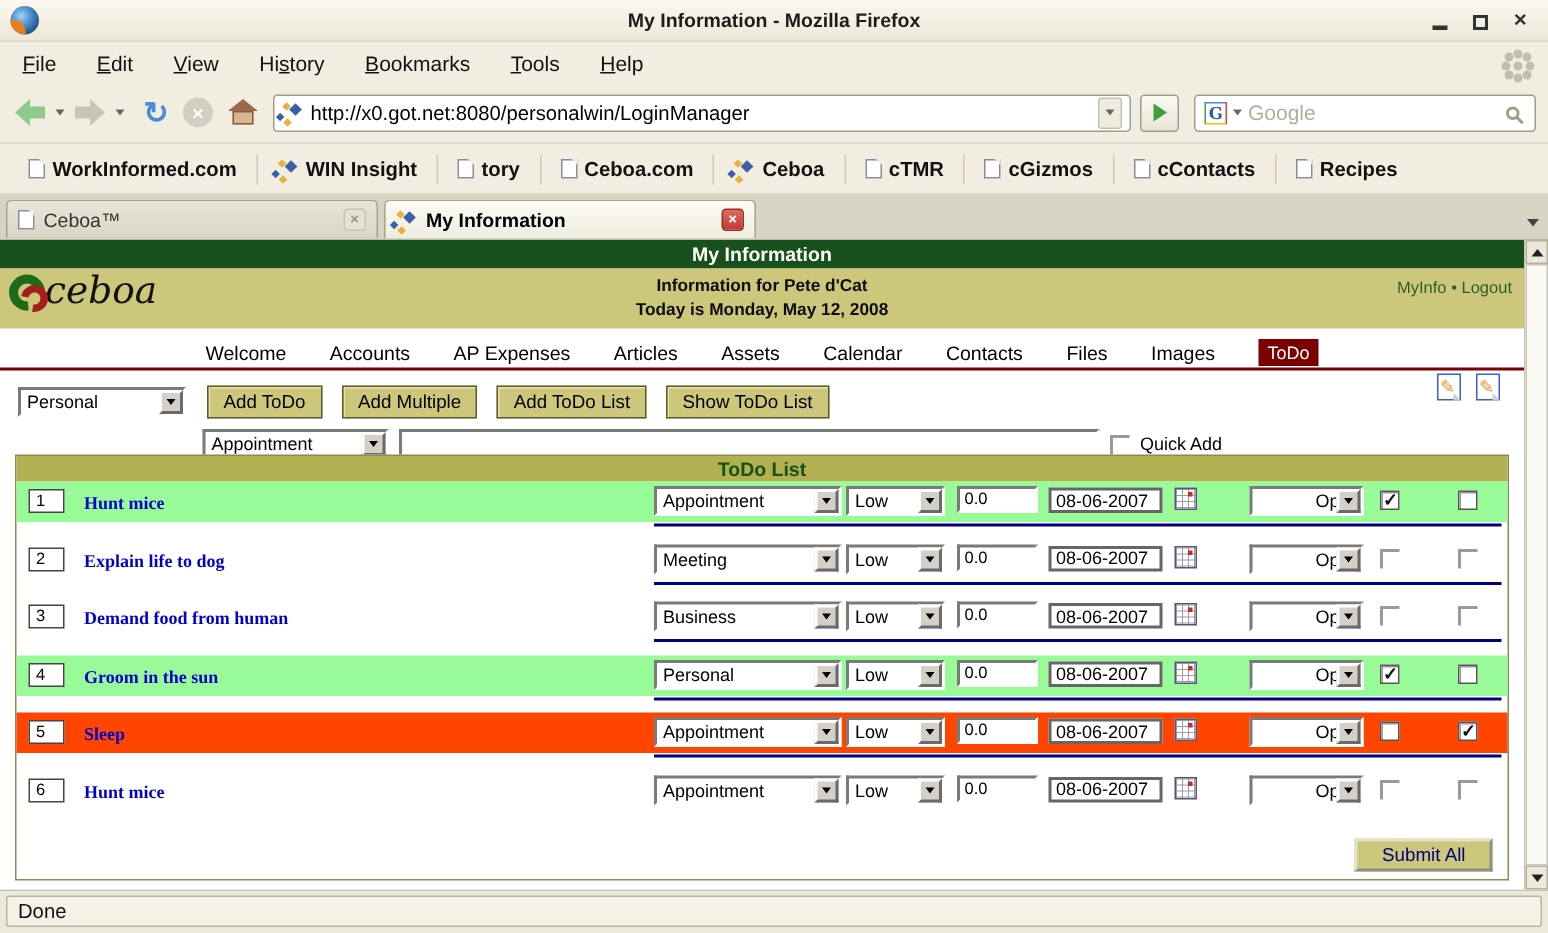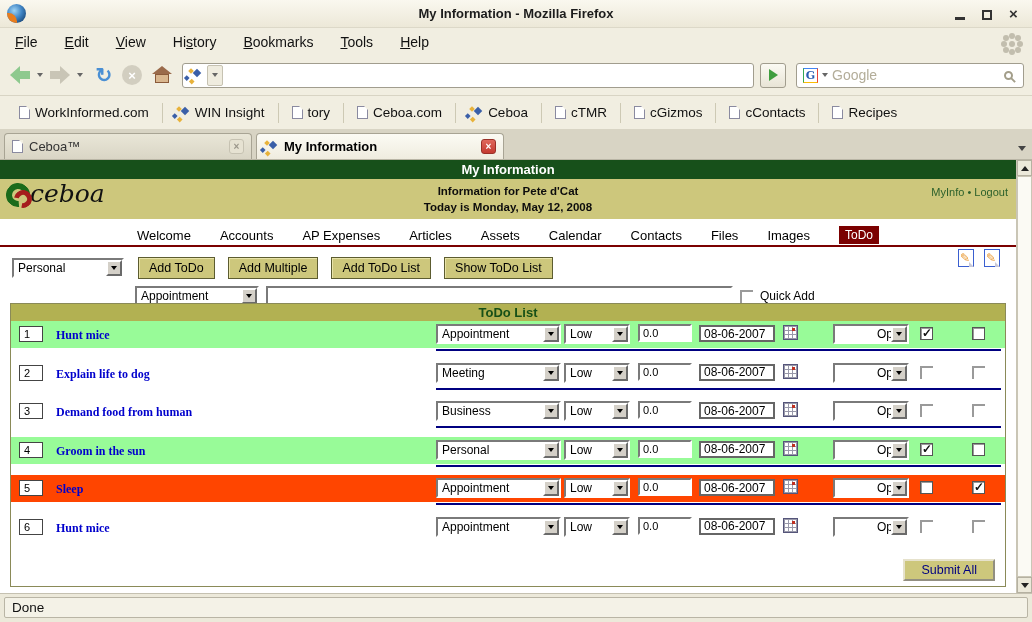--- a/index.html
+++ b/index.html
@@ -194,37 +194,38 @@
     <div class="mini-drop"></div>
   </div>
   <div class="reload-icon">↻</div>
   <div class="stop-icon">×</div>
   <div class="home-icon">
       <div class="roof"></div>
       <div class="housebody"></div>
     </div>
   <div class="urlbar">
     <span class="spark-icon"></span>
+    <span class="url-text">http://x0.got.net:8080/personalwin/LoginManager</span>
     <span class="url-dropbtn">
         <span class="mini-drop" style="margin:0"></span>
       </span>
   </div>
   <div class="go-btn">
       <span class="go-tri"></span>
     </div>
   <div class="searchbox">
     <span class="g-logo">G</span>
     <span class="mini-drop" style="margin:0"></span>
     <span class="search-placeholder">Google</span>
     <span class="mag"></span>
   </div>
 </div>
 
 <div class="bookmarksbar">
-  <div id="bookmark-items" style="display:flex;align-items:center;">
+  <div id="bookmark-items" style="display:flex;align-items:center;font-weight:bold;">
       <div class="bm-item">
         <span class="page-icon"></span>
         <span>WorkInformed.com</span>
       </div>
       <div class="bm-sep"></div>
       <div class="bm-item">
         <span class="spark-icon"></span>
         <span>WIN Insight</span>
       </div>
       <div class="bm-sep"></div>

